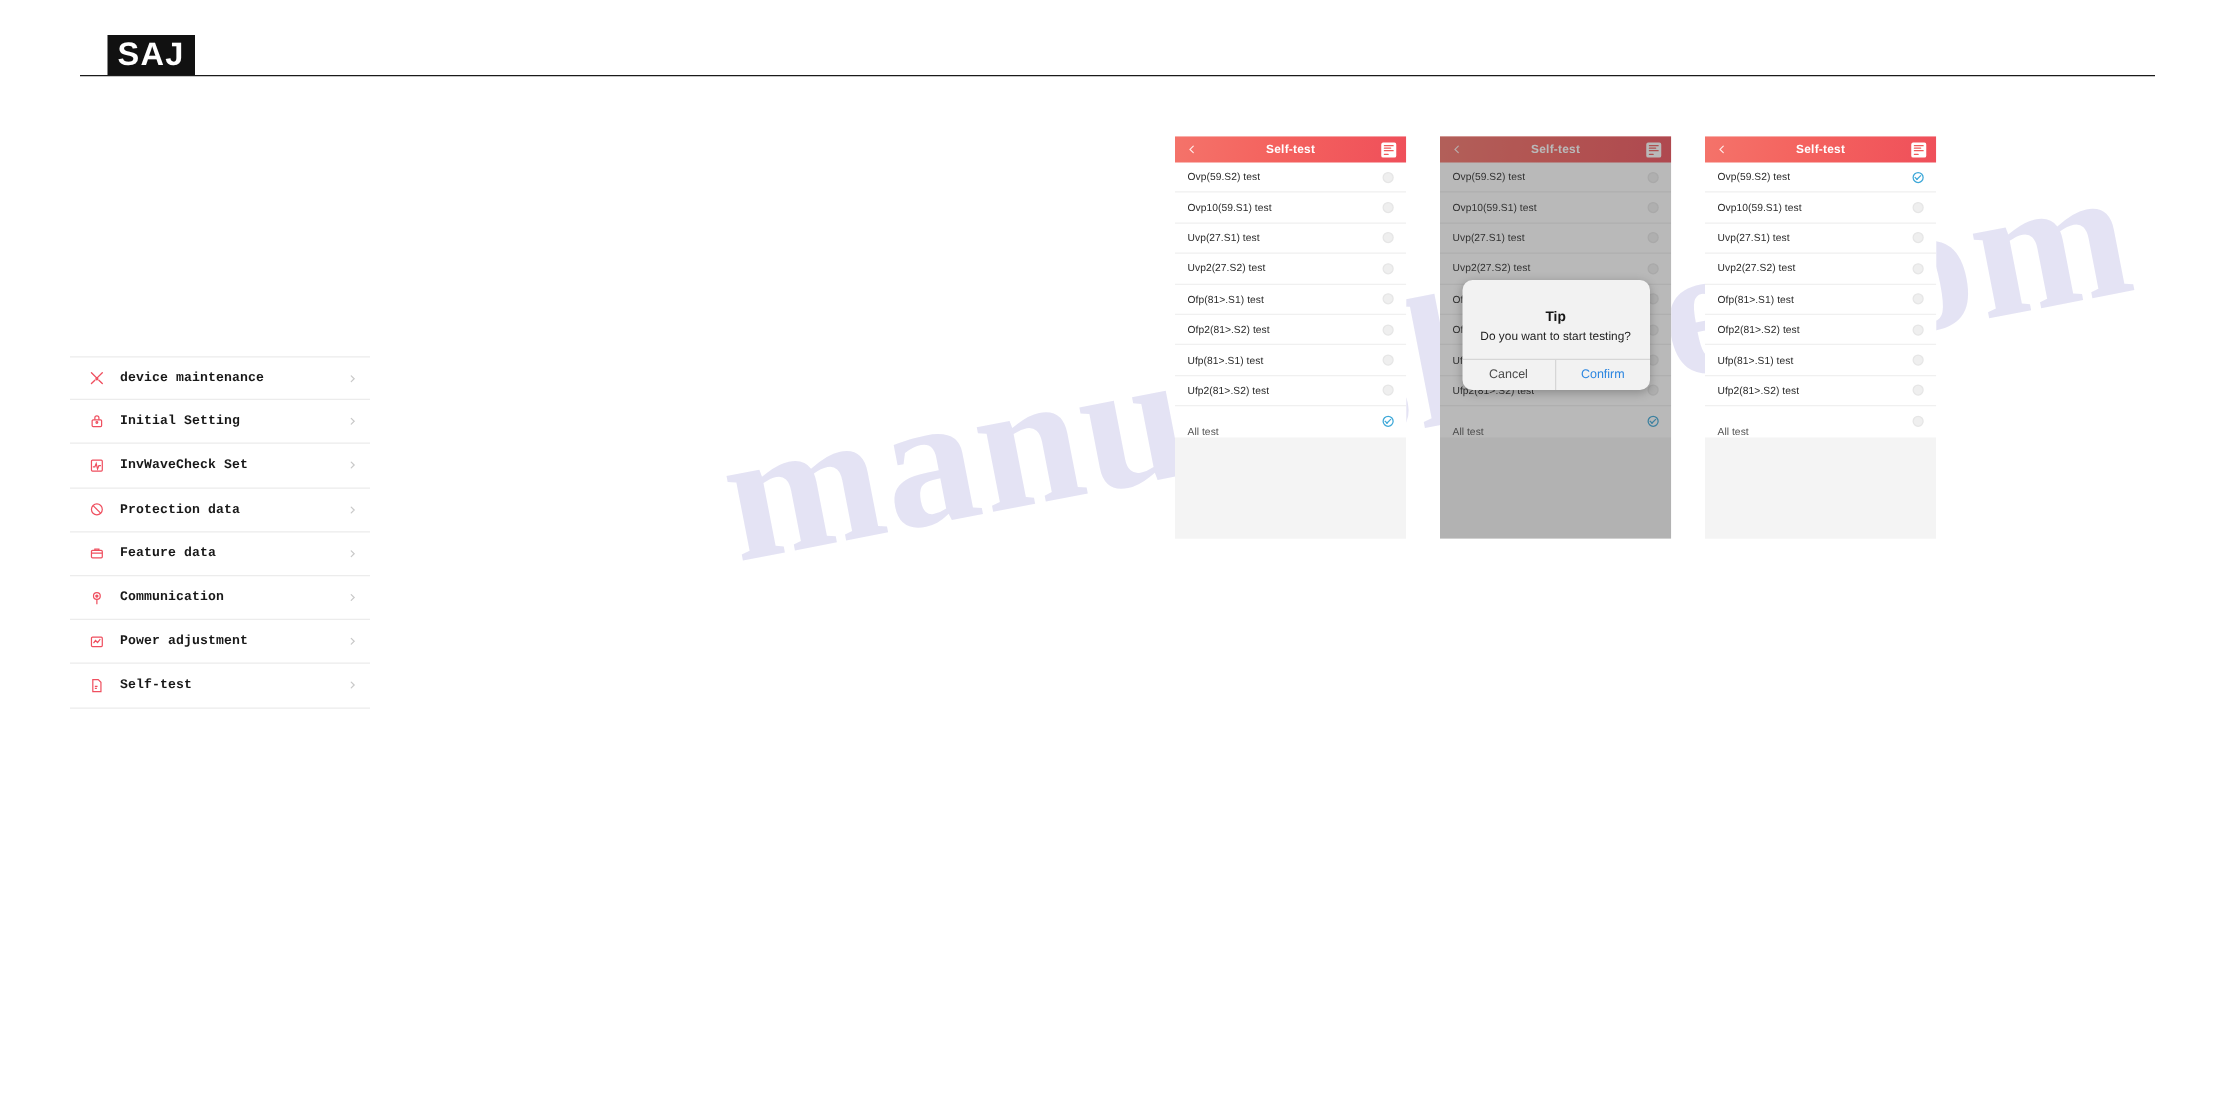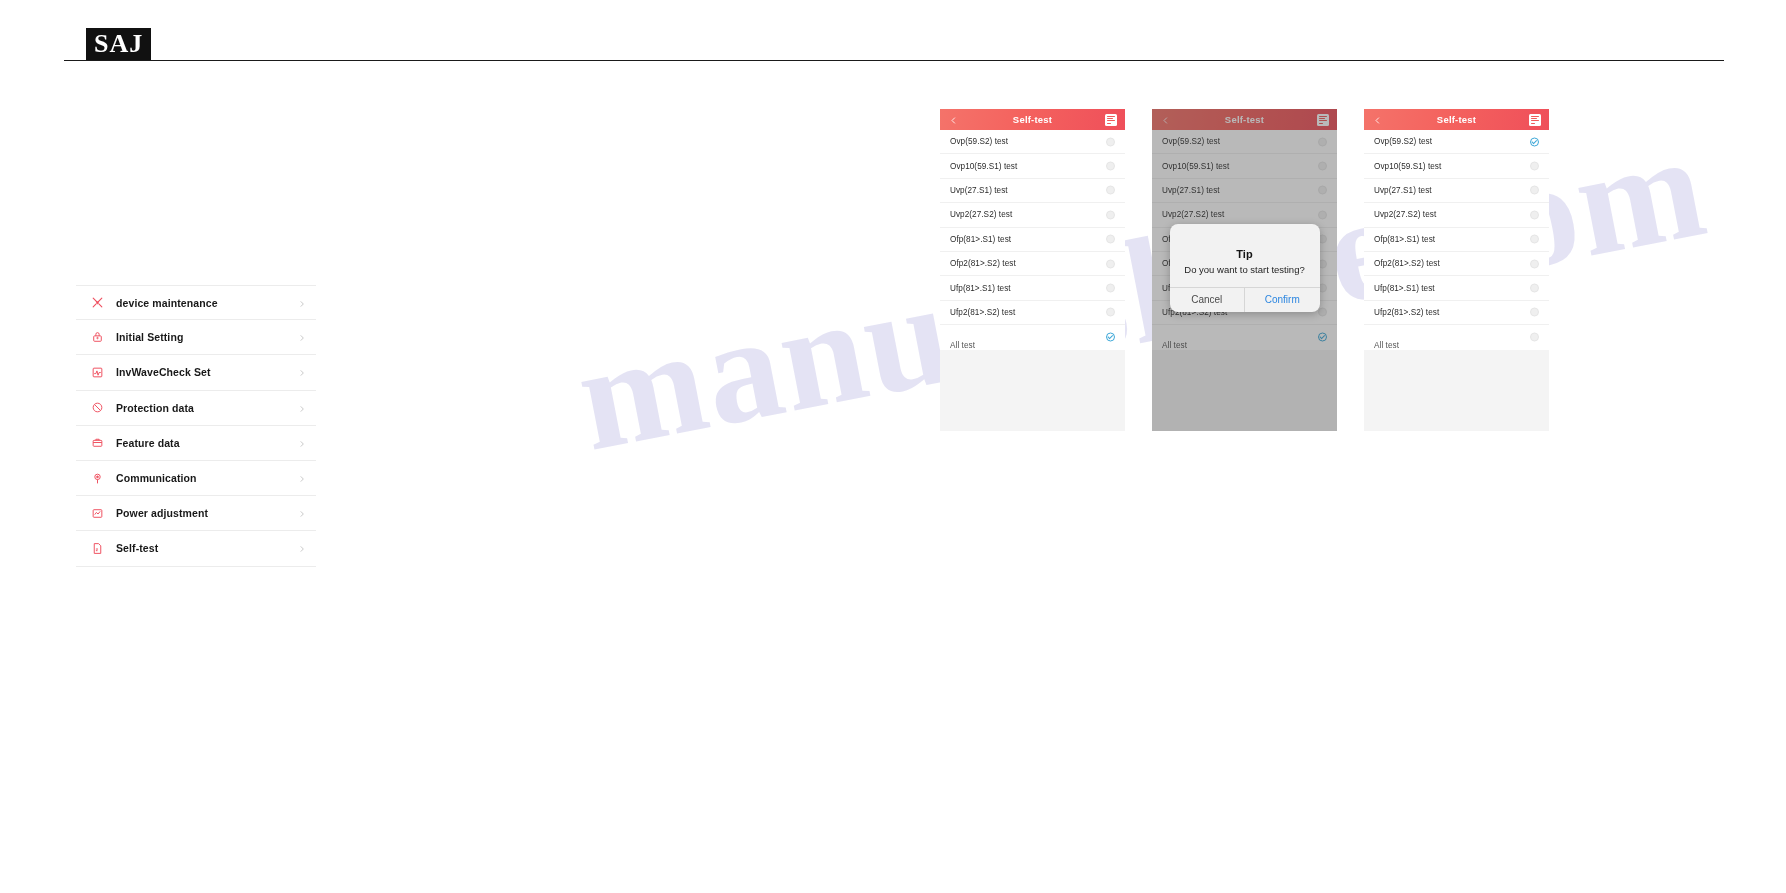--- a/index.html
+++ b/index.html
@@ -10,43 +10,44 @@
     overflow: hidden;
   }
   #page { position: relative; width: 1786px; height: 893px; background: #fff; }
 
   
   .logo-wrap { position: absolute; left: 86px; top: 28px; }
   .logo-box {
     background: #111111; color: #ffffff;
     font-weight: 700; font-size: 26px; letter-spacing: 1px;
     padding: 2px 8px 3px 8px; display: inline-block; line-height: 1.05;
-    font-family: Liberation Serif, serif;
+    font-family: Liberation Sans, sans-serif;
   }
   .header-rule {
     position: absolute; left: 64px; top: 60px; width: 1660px;
     height: 1px; background: #1a1a1a;
   }
 
   
   .watermark {
     position: absolute; left: 600px; top: 215px;
     width: 1010px; height: 470px;
     font-size: 150px; font-weight: 700; letter-spacing: 2px;
     color: rgba(120,115,200,0.20);
     font-family: "Liberation Serif", serif;
     transform: rotate(-11deg);
     white-space: nowrap;
     user-select: none; pointer-events: none;
   }
 
   
   .menu {
-    position: absolute; left: 76px; top: 285px;
+    position: absolute; left: 56px; top: 285px;
     width: 240px;
+    font-family: Liberation Mono, monospace;
   }
   .menu-row {
     position: relative;
     height: 35.2px;
     display: flex; align-items: center;
     border-bottom: 1px solid #ececec;
   }
   .menu-row:first-child { border-top: 1px solid #ececec; }
   .menu-icon {
     width: 26px; margin-left: 8px;

